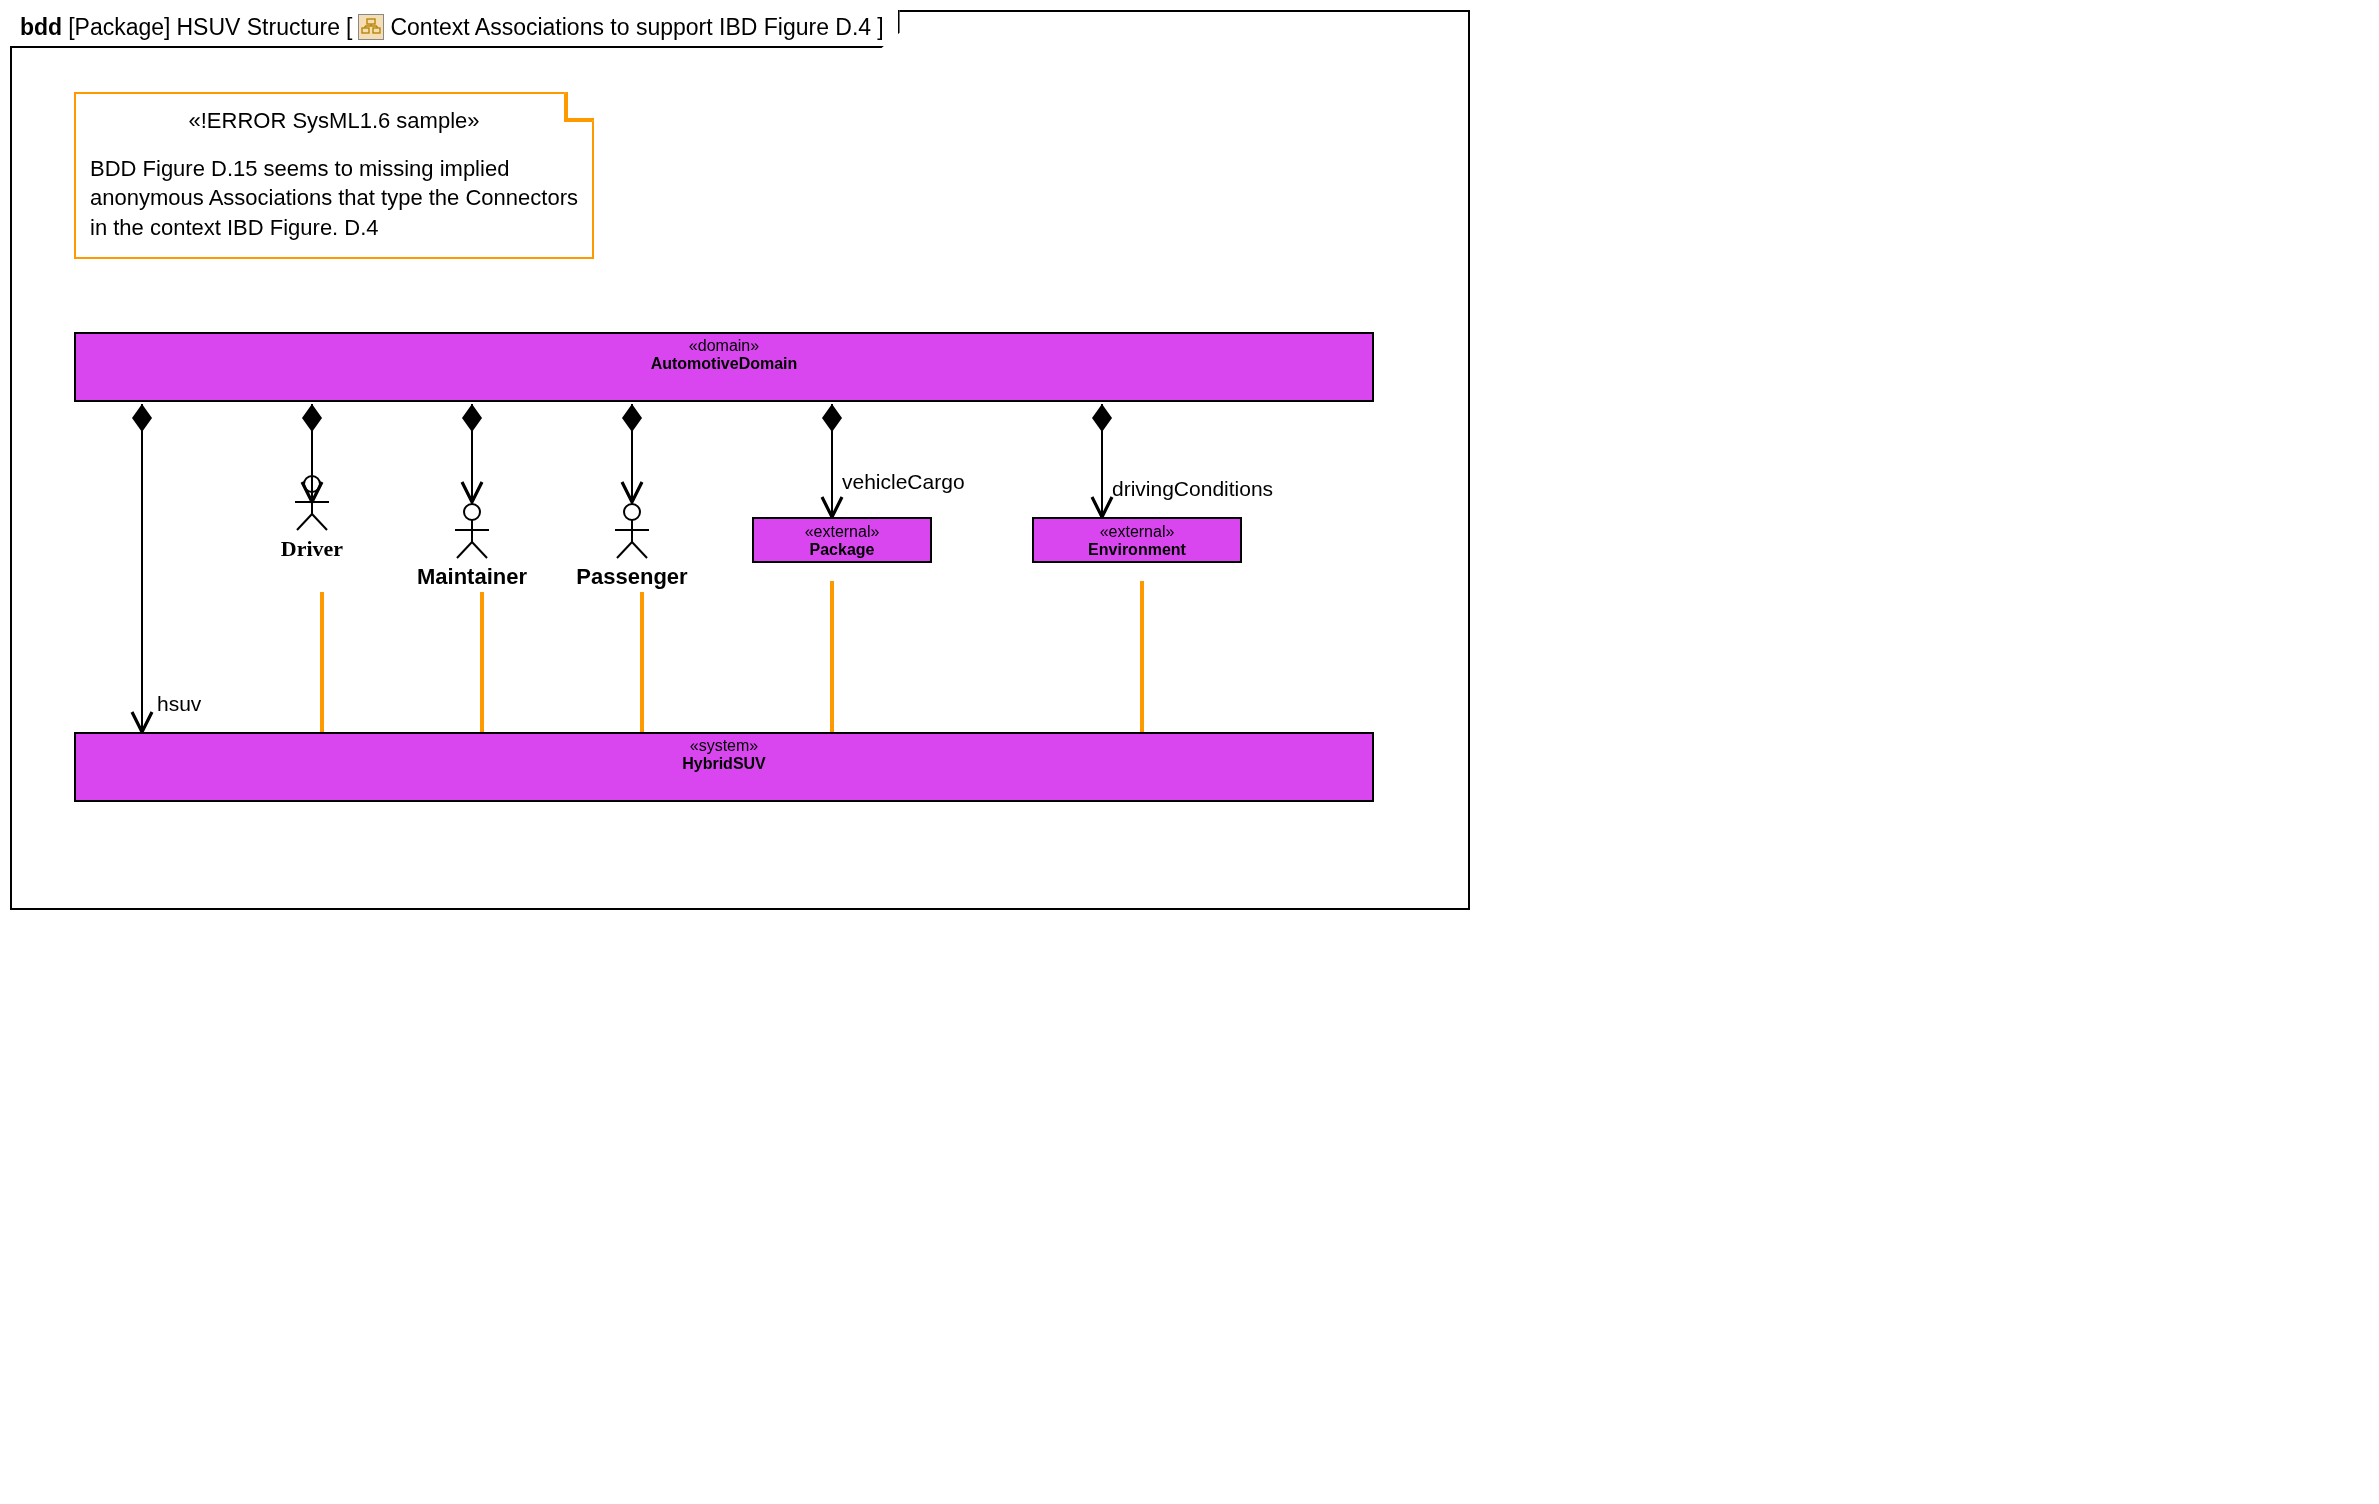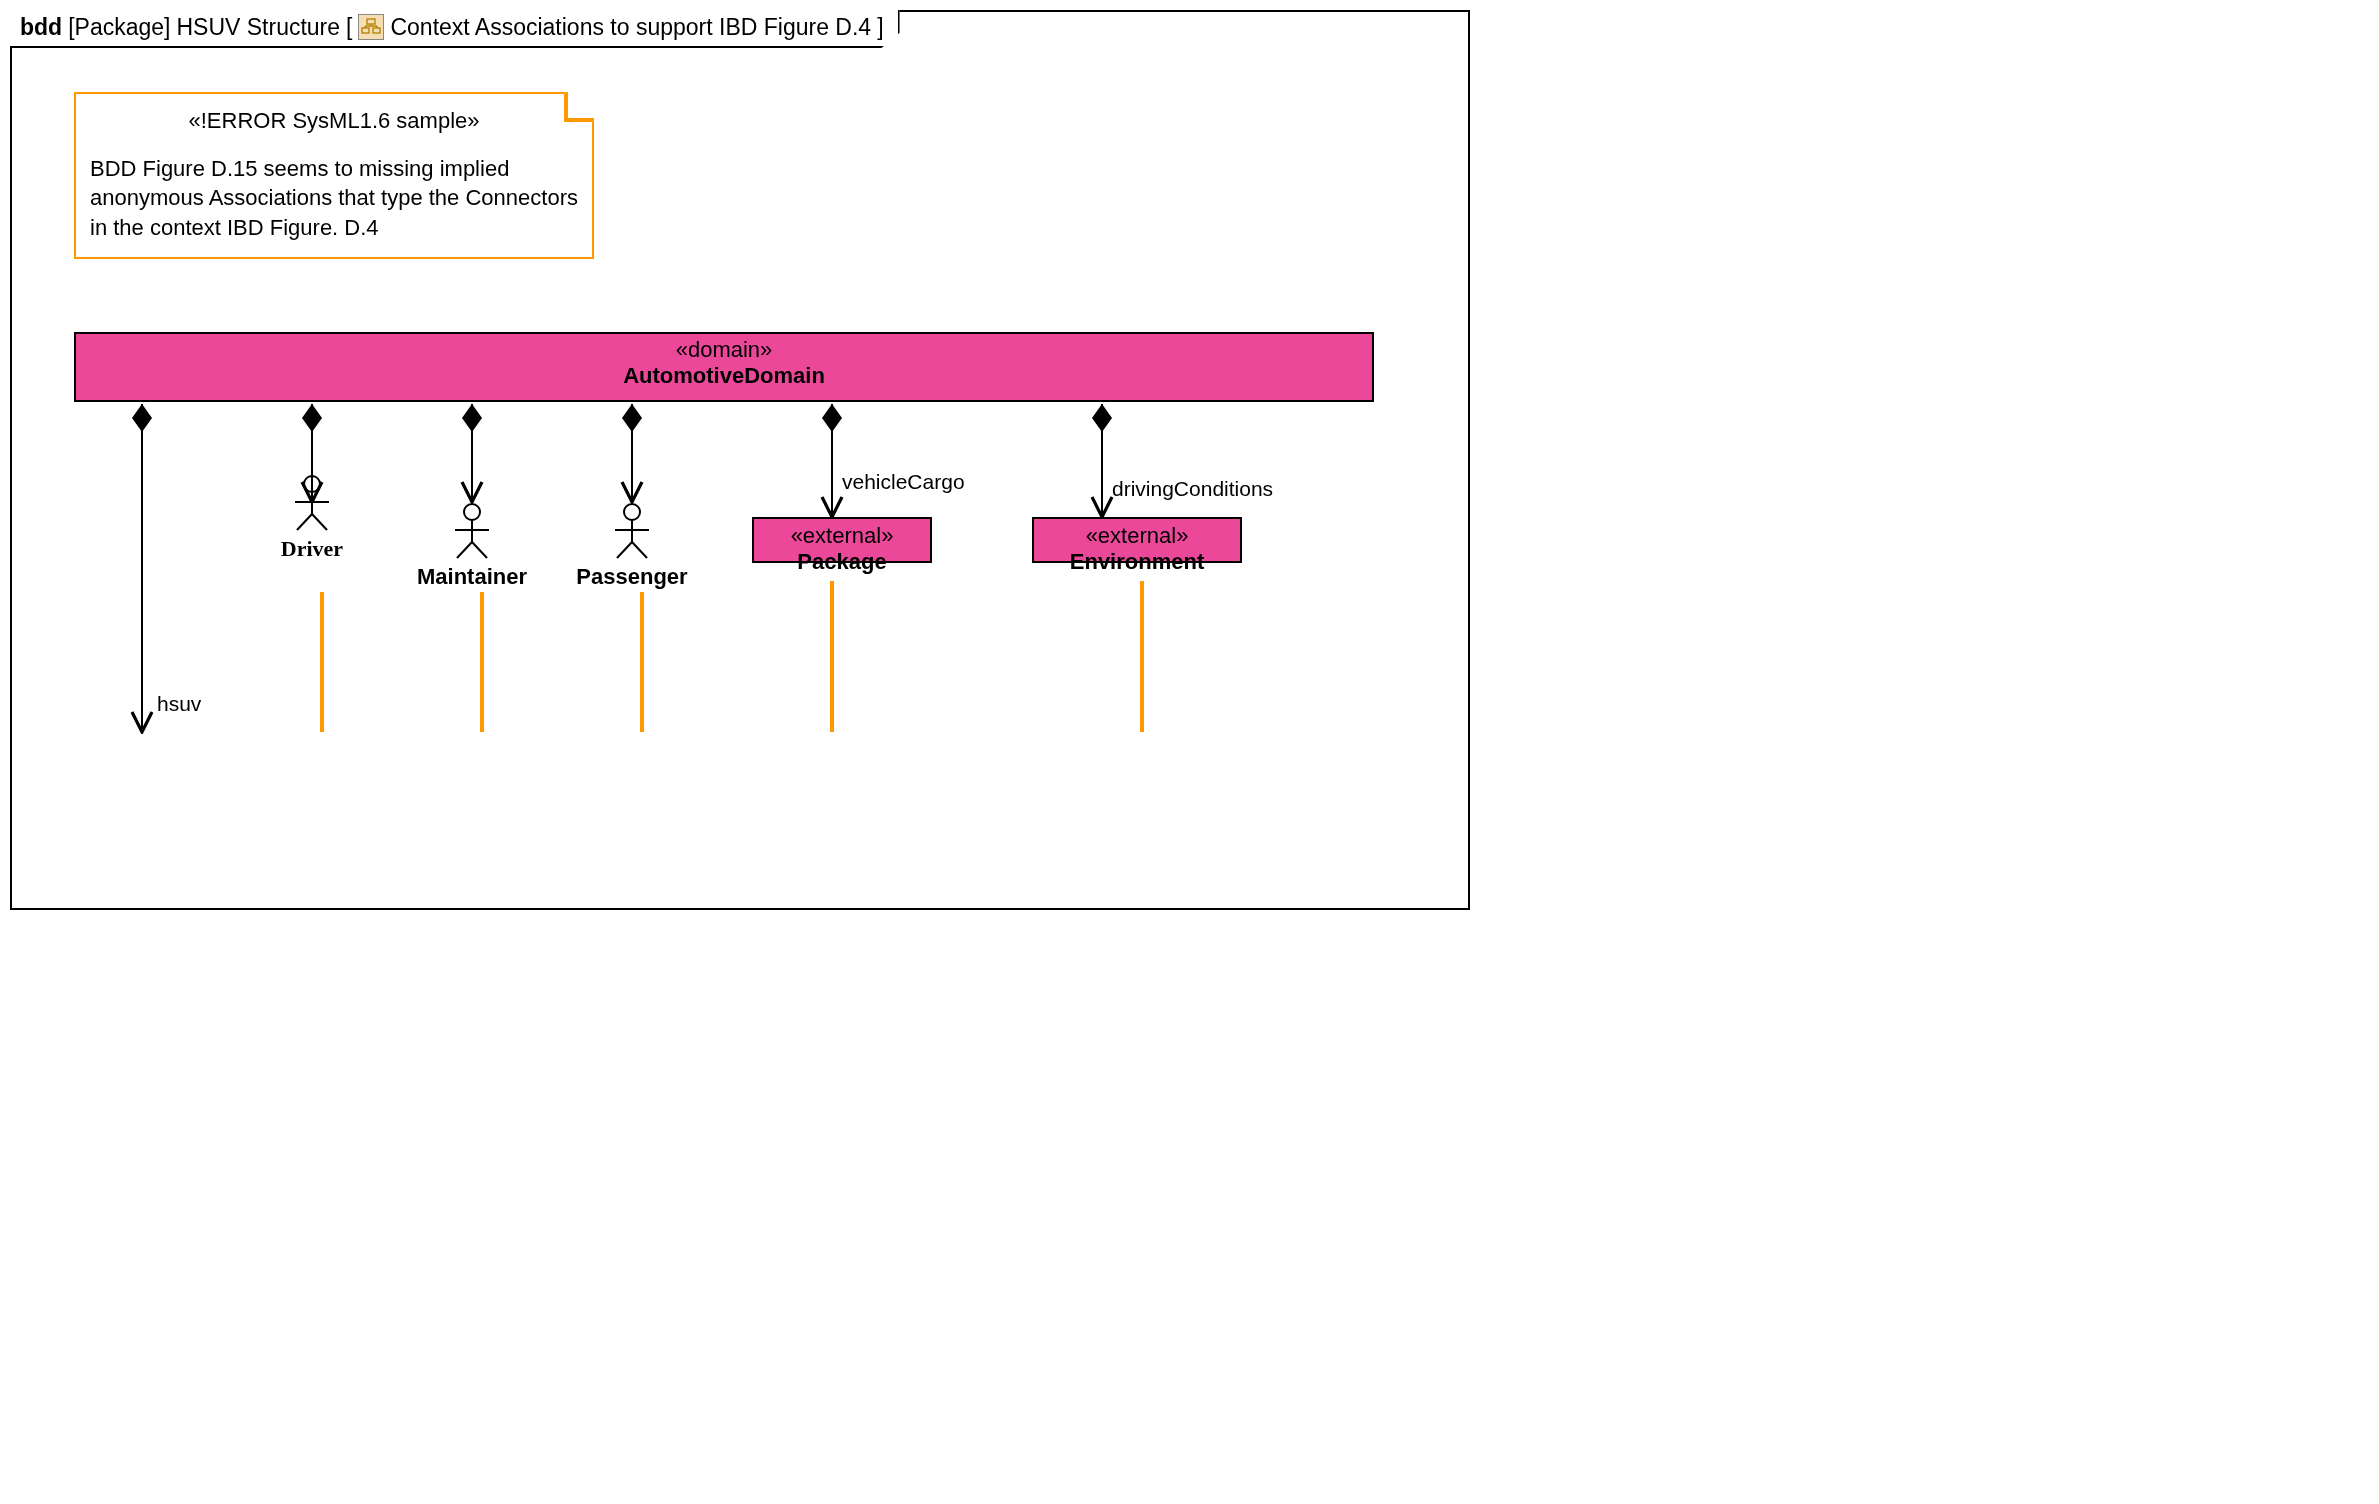--- a/index.html
+++ b/index.html
@@ -74,24 +74,24 @@
     background: #fff;
     z-index: 2;
   }
   .note-fold::after{
     content:""; position:absolute; top:0; right:0; width:0;height:0;
   }
   .note-stereotype { text-align: center; margin-bottom: 18px; }
   .block {
     position: absolute;
     border: 2px solid #000;
-    background: #ec4899;
+    background: #d946ef;
     text-align: center;
     padding: 4px 8px;
-    font-size: 22px;
+    font-size: 16px;
   }
   .block .stereo { display: block; }
   .block .name { font-weight: bold; display: block; }
   .domain-block { top: 320px; left: 62px; width: 1300px; height: 70px; padding-top: 3px;}
   .system-block { top: 720px; left: 62px; width: 1300px; height: 70px; padding-top: 3px;}
   .ext-block { width: 180px; height: 46px; }
   #baggage-block { top: 505px; left: 740px; }
   #env-block { top: 505px; left: 1020px; width: 210px; }
   .actor {
     position: absolute;
@@ -146,20 +146,24 @@
     <div class="note-fold"></div>
     <div class="note-stereotype">«!ERROR SysML1.6 sample»</div>
     <div>BDD Figure D.15 seems to missing implied anonymous Associations that type the Connectors in the context IBD Figure. D.4</div>
   </div>
 
   <div class="block domain-block">
     <span class="stereo">«domain»</span>
     <span class="name">AutomotiveDomain</span>
   </div>
 
+  <div class="block system-block">
+    <span class="stereo">«system»</span>
+    <span class="name">HybridSUV</span>
+  </div>
 
   <div id="baggage-block" class="block ext-block">
     <span class="stereo">«external»</span>
     <span class="name">Package</span>
   </div>
 
   <div id="env-block" class="block ext-block">
     <span class="stereo">«external»</span>
     <span class="name">Environment</span>
   </div>

